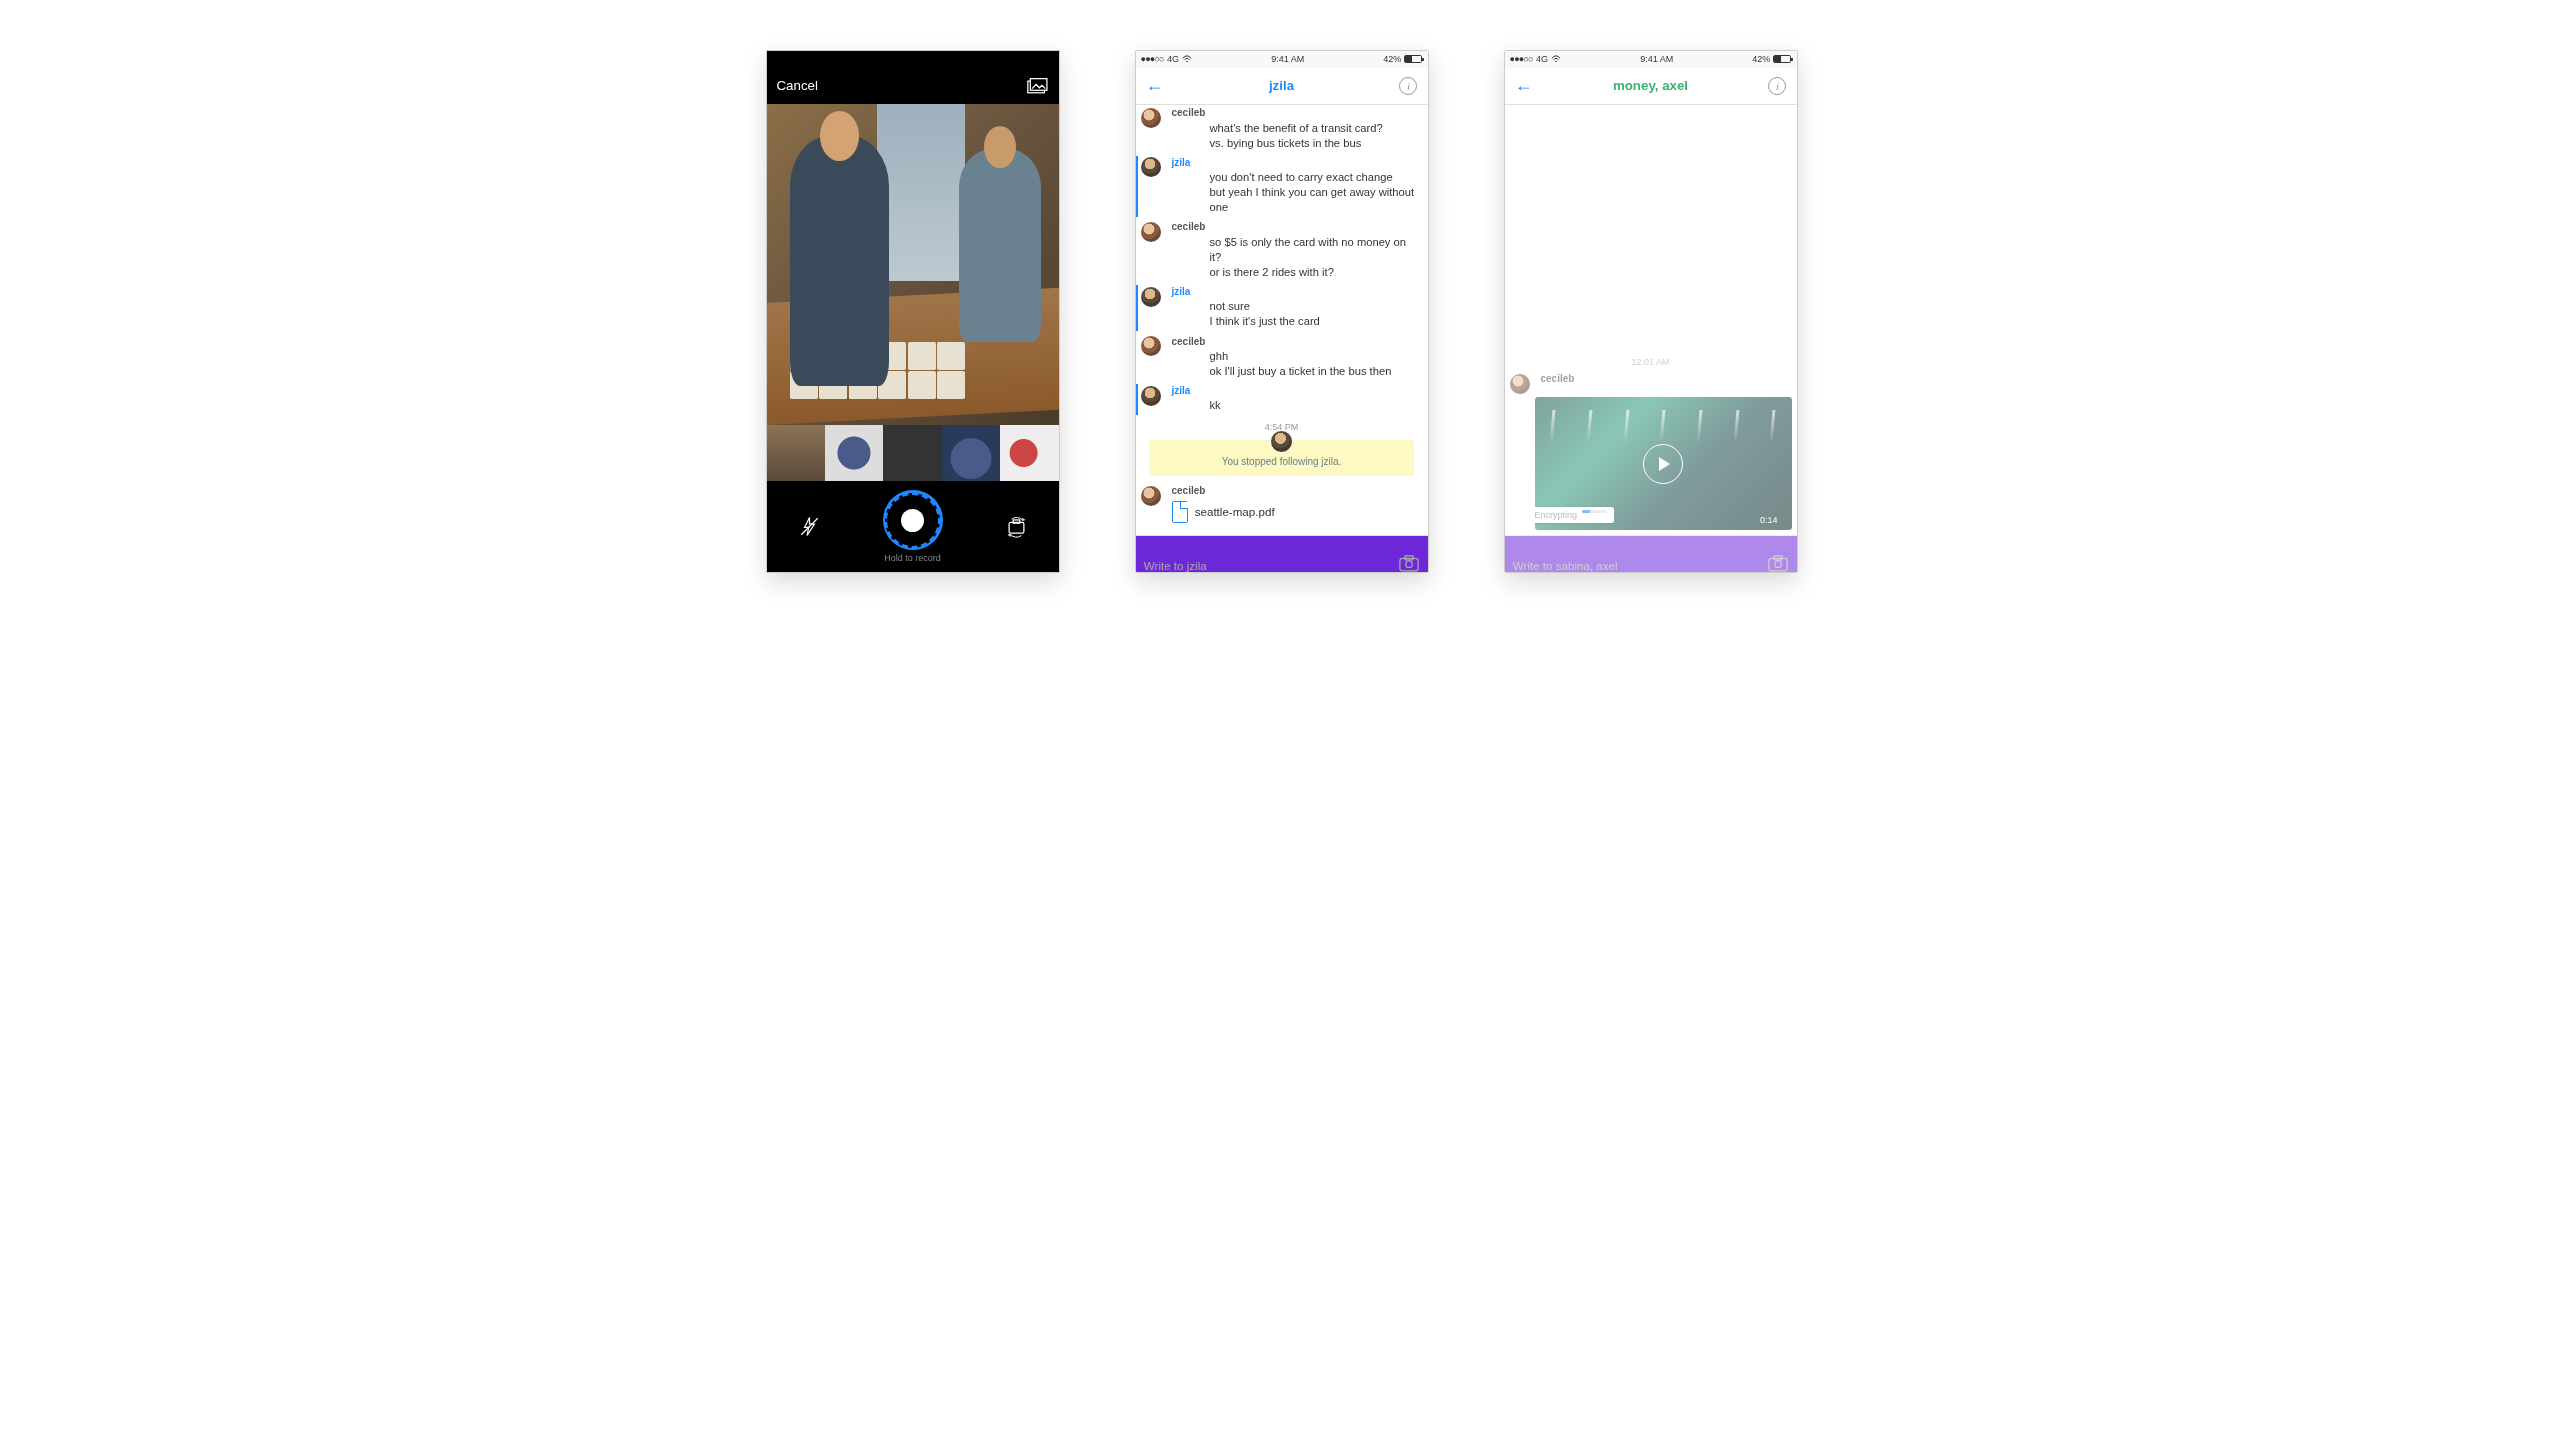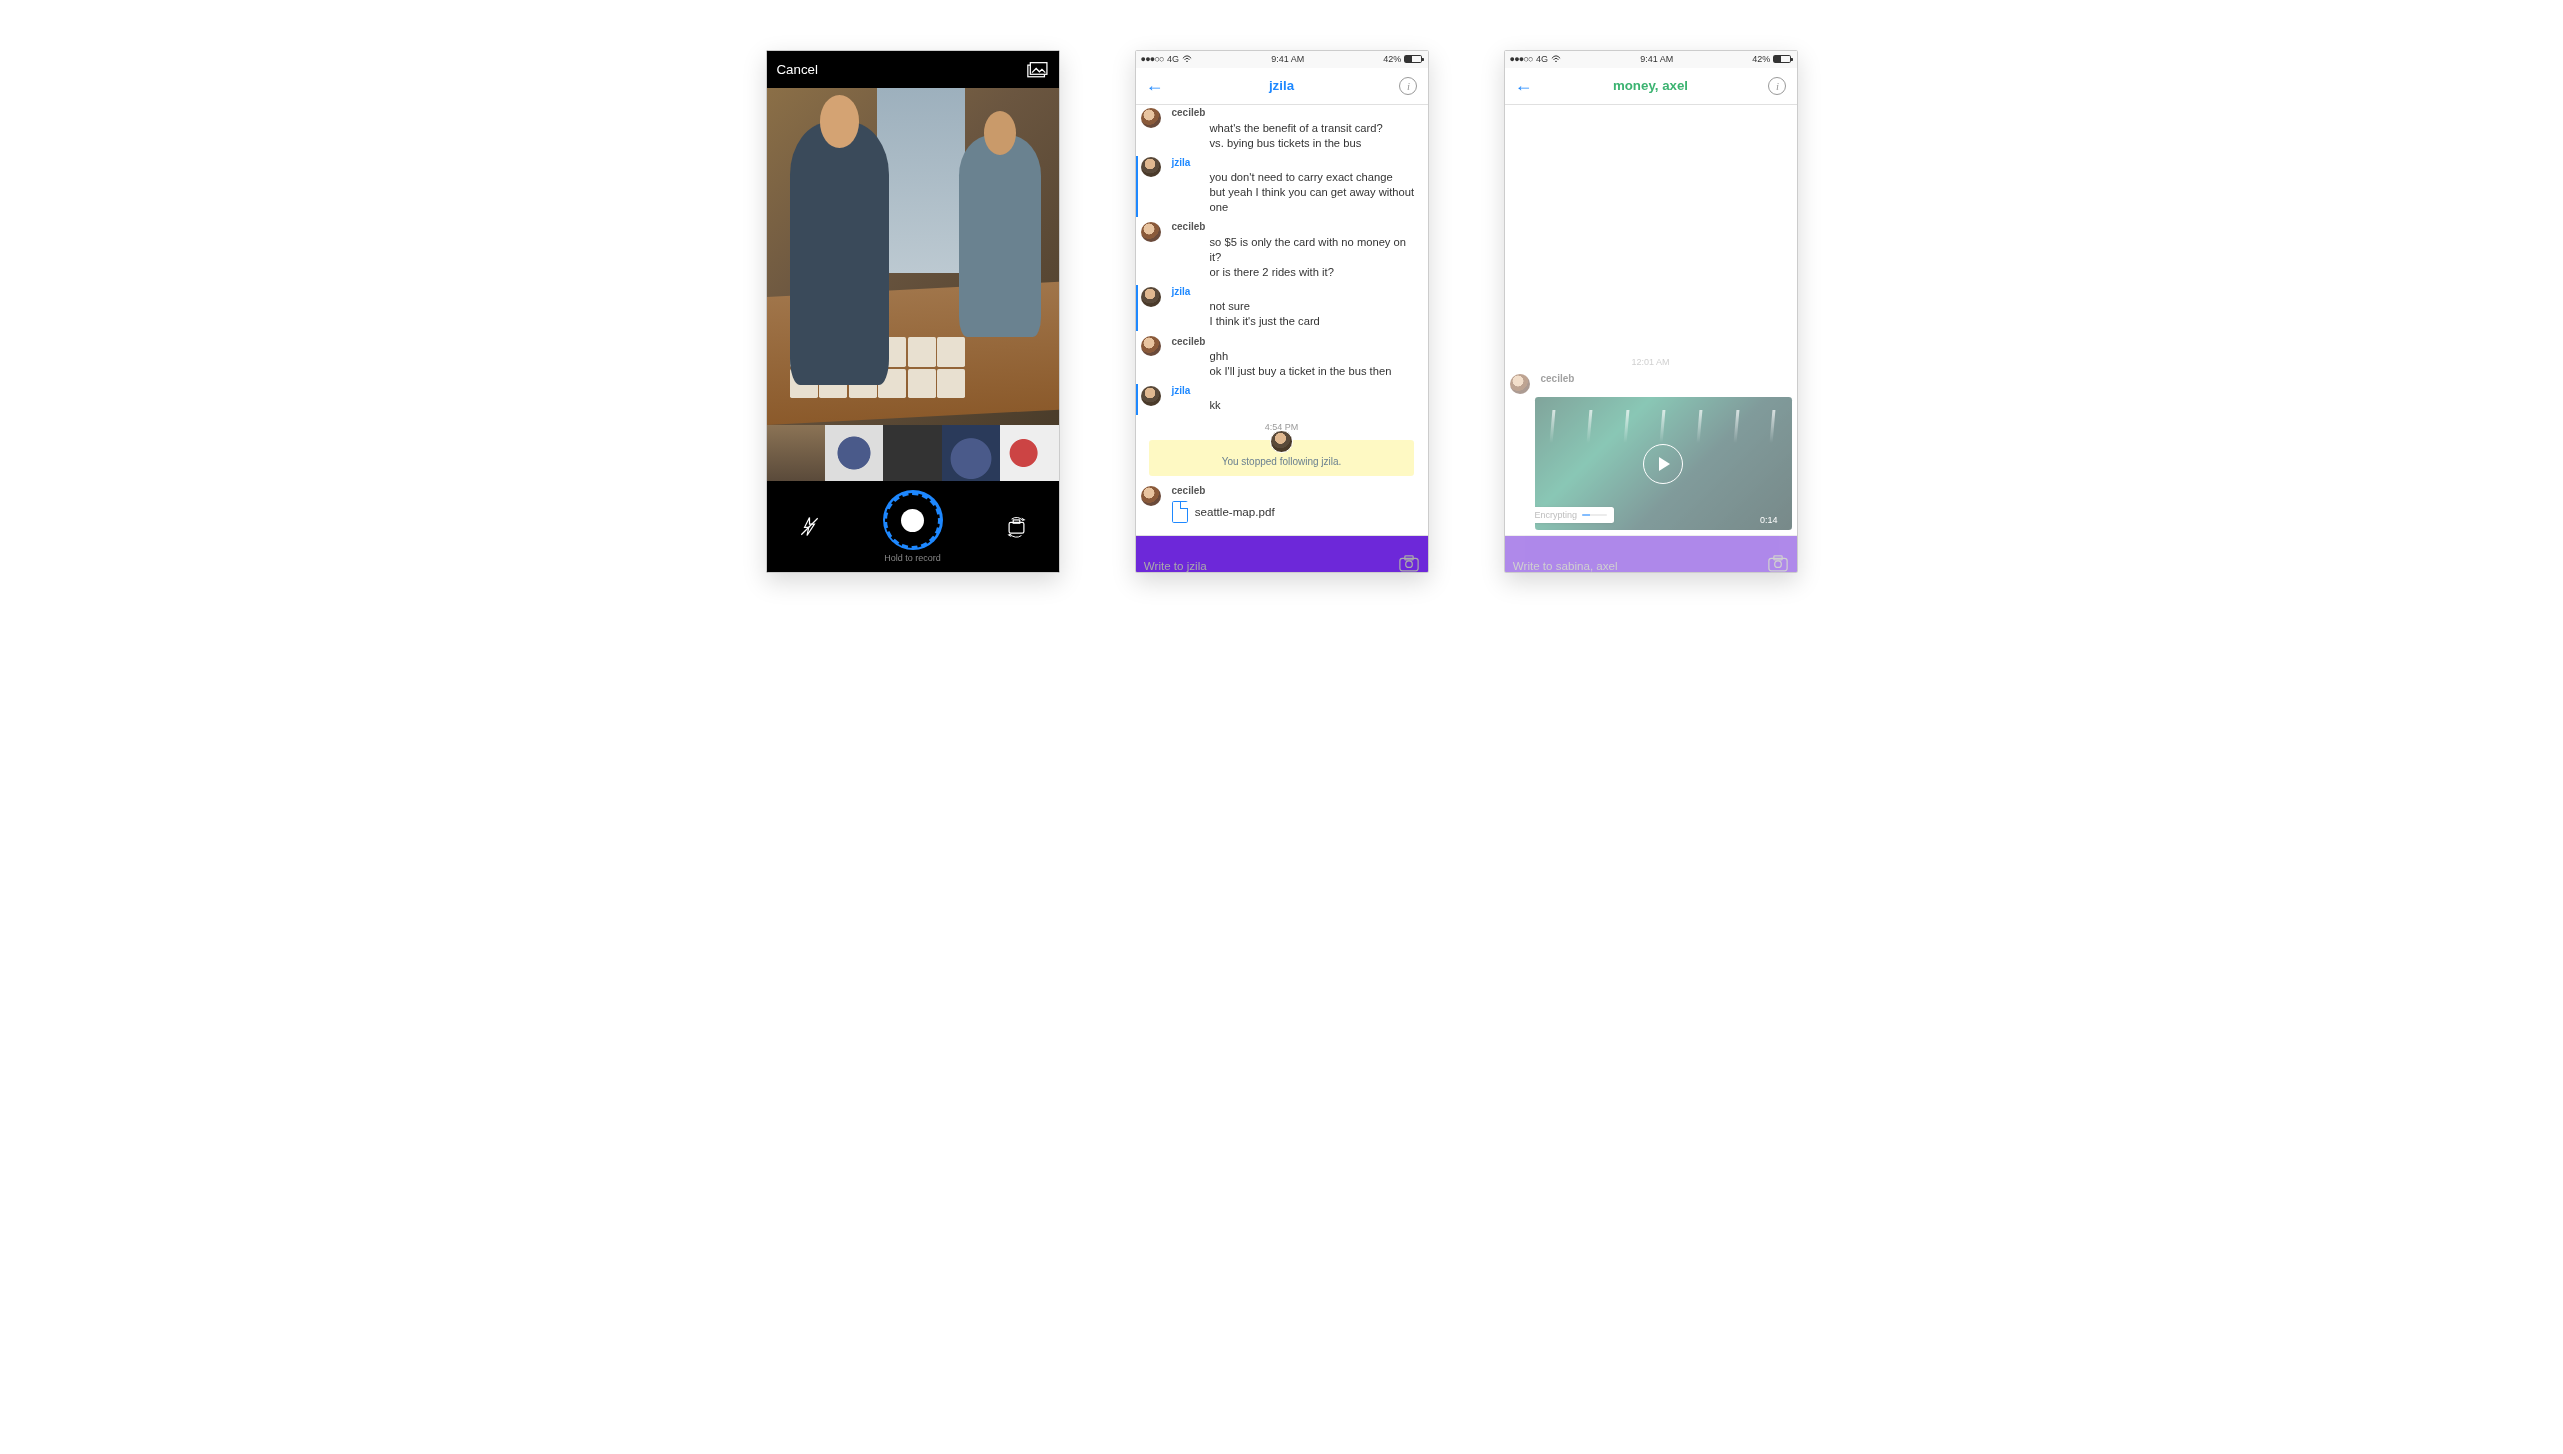--- a/index.html
+++ b/index.html
@@ -27,20 +27,21 @@
 
   
   .camera-screen { background: #000; color: #fff; }
   .cam-header {
     height: 37px;
     display: flex;
     align-items: center;
     justify-content: space-between;
     padding: 0 10px;
     background: #000;
+    margin-top: 16px;
   }
   .cam-cancel { font-size: 13.3px; color: #fff; }
   .gallery-icon { width: 21.6px; height: 16.6px; }
   .viewfinder {
     flex: 1;
     background: linear-gradient(135deg, #8b6f47 0%, #6b5640 40%, #4a3c2a 100%);
     position: relative;
     overflow: hidden;
   }
   
@@ -172,21 +173,21 @@
 
   
   .faded { opacity:0.55; }
   .ts-center { text-align:center; color:#aaa; font-size:9px; padding:3.3px 0; }
   .video-block { margin:3.3px 5px 0 30px; position:relative; border-radius:3.3px; overflow:hidden; height:133px; background: linear-gradient(135deg, #1a5a4a 0%, #2a9a7a 30%, #1a4a4a 60%, #0a2a2a 100%); }
   .stage-lights { position:absolute; top:10%; left:0; right:0; height:30%; display:flex; justify-content:space-around; }
   .stage-lights div { width:3.3px; height:33px; background:linear-gradient(#fff,transparent); opacity:0.7; transform:skewX(-5deg); }
   .play-btn { position:absolute; top:50%; left:50%; transform:translate(-50%,-50%); width:40px; height:40px; border:1.7px solid #fff; border-radius:50%; display:flex; align-items:center; justify-content:center; }
   .play-btn::after { content:''; border-left:11.6px solid #fff; border-top:7.5px solid transparent; border-bottom:7.5px solid transparent; margin-left:3.3px; }
   .video-duration { position:absolute; bottom:5px; right:14px; color:#fff; font-size:9px; }
-  .encrypt-badge { position:absolute; bottom:6.6px; left:-6.6px; background:#fff; border-radius:2.5px; padding:3.3px 6.6px; font-size:9px; color:#888; display:flex; align-items:center; gap:5px; box-shadow:0 0.8px 2.5px rgba(0,0,0,.2); }
+  .encrypt-badge { position:absolute; bottom:6.6px; left:-6.6px; background:#fff; border-radius:2.5px; padding:3.3px 6.6px; font-size:9px; color:#888; display:flex; gap:5px; box-shadow:0 0.8px 2.5px rgba(0,0,0,.2); }
   .encrypt-progress { width:25px; height:2.5px; background:#ddd; border-radius:1.7px; overflow:hidden; }
   .encrypt-progress div { width:30%; height:100%; background:#1e88ff; }
 
   .screen3-body { flex:1; display:flex; flex-direction:column; justify-content:flex-end; padding-bottom:5px; }
 </style>
 </head>
 <body>
 
 <div class="phone camera-screen">
   <div class="cam-header">

